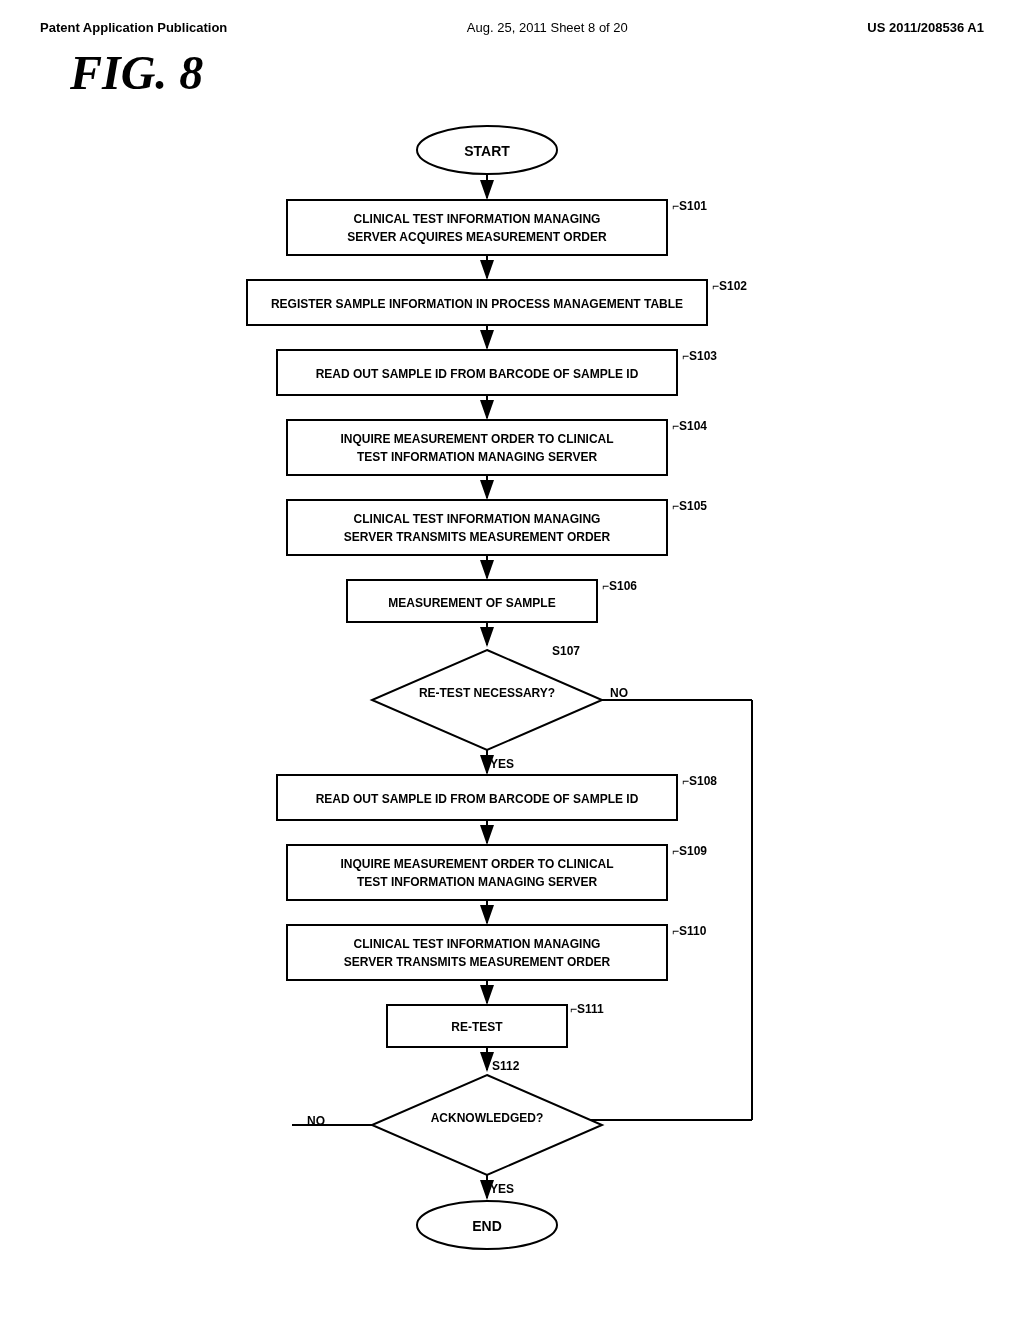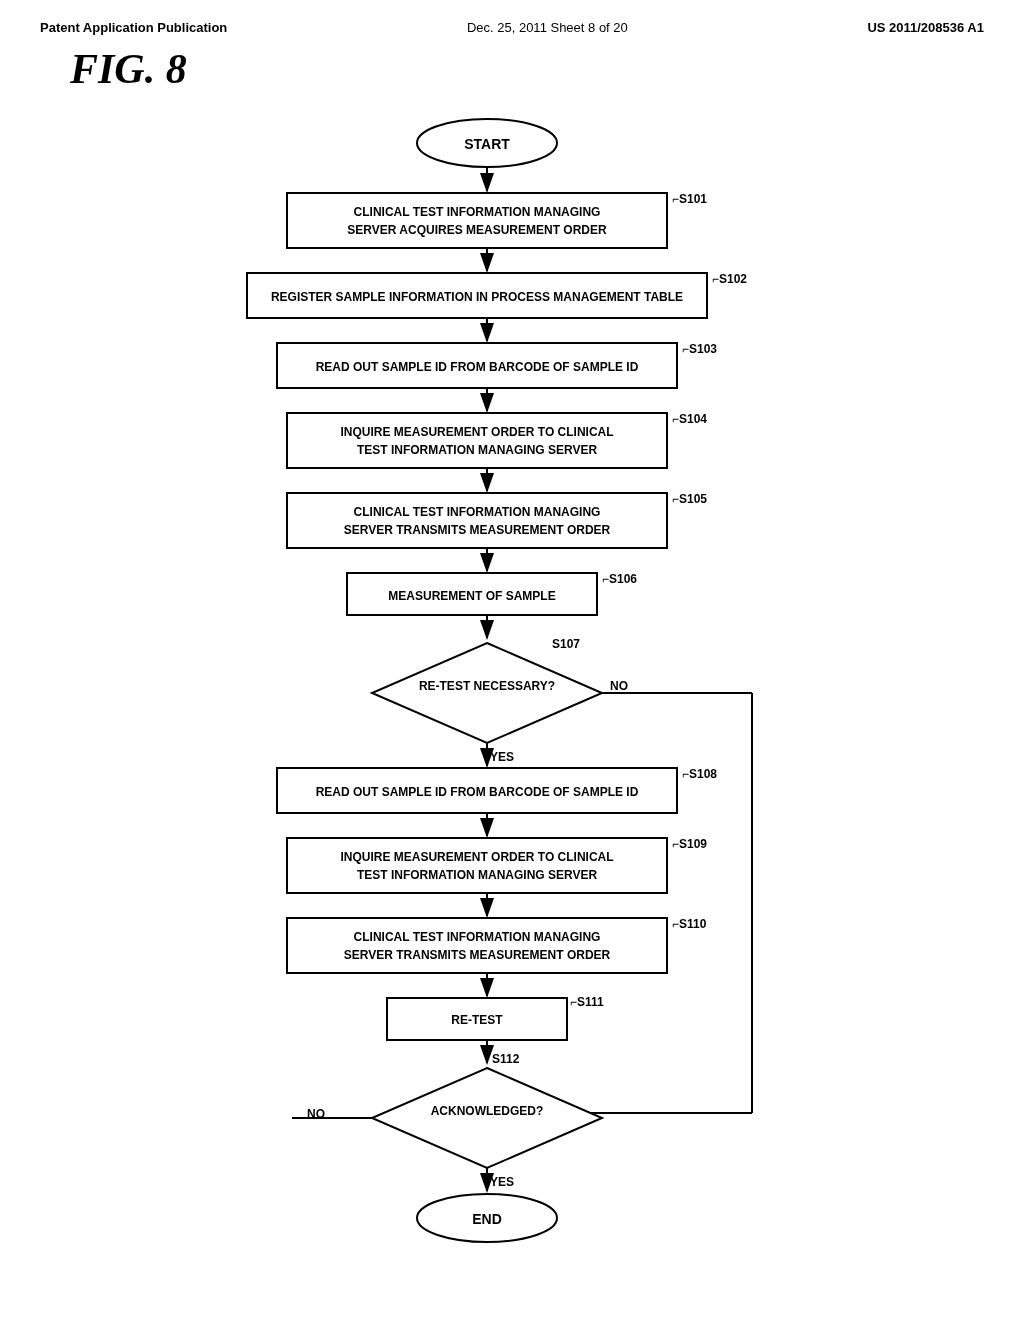--- a/index.html
+++ b/index.html
@@ -23,41 +23,41 @@
       align-items: flex-start;
       margin-bottom: 10px;
       font-size: 13px;
       gap: 26px;
     }
     .header-left { font-weight: bold; }
     .header-center { text-align: center; }
     .header-right { text-align: center; font-weight: bold; }
 
     .fig-label {
-      font-size: 42px;
+      font-size: 48px;
       font-weight: bold;
       font-style: italic;
       font-family: 'Times New Roman', serif;
       margin-bottom: 10px;
       margin-left: 30px;
     }
 
     
     .svg-container {
       width: 760px;
       margin: 0 auto;
     }
   </style>
 </head>
 <body>
 
 <div class="page">
   <div class="header">
     <div class="header-left">Patent Application Publication</div>
-    <div class="header-center">Dec. 25, 2011   Sheet 8 of 20</div>
+    <div class="header-center">Aug. 25, 2011   Sheet 8 of 20</div>
     <div class="header-right">US 2011/208536 A1</div>
   </div>
 
   <div class="fig-label">FIG. 8</div>
 
   <div class="svg-container">
     <svg width="760" height="1180" viewBox="0 0 760 1180" xmlns="http://www.w3.org/2000/svg">
 
       <defs>
         <marker id="arrowhead" markerWidth="10" markerHeight="7" refX="9" refY="3.5" orient="auto">

